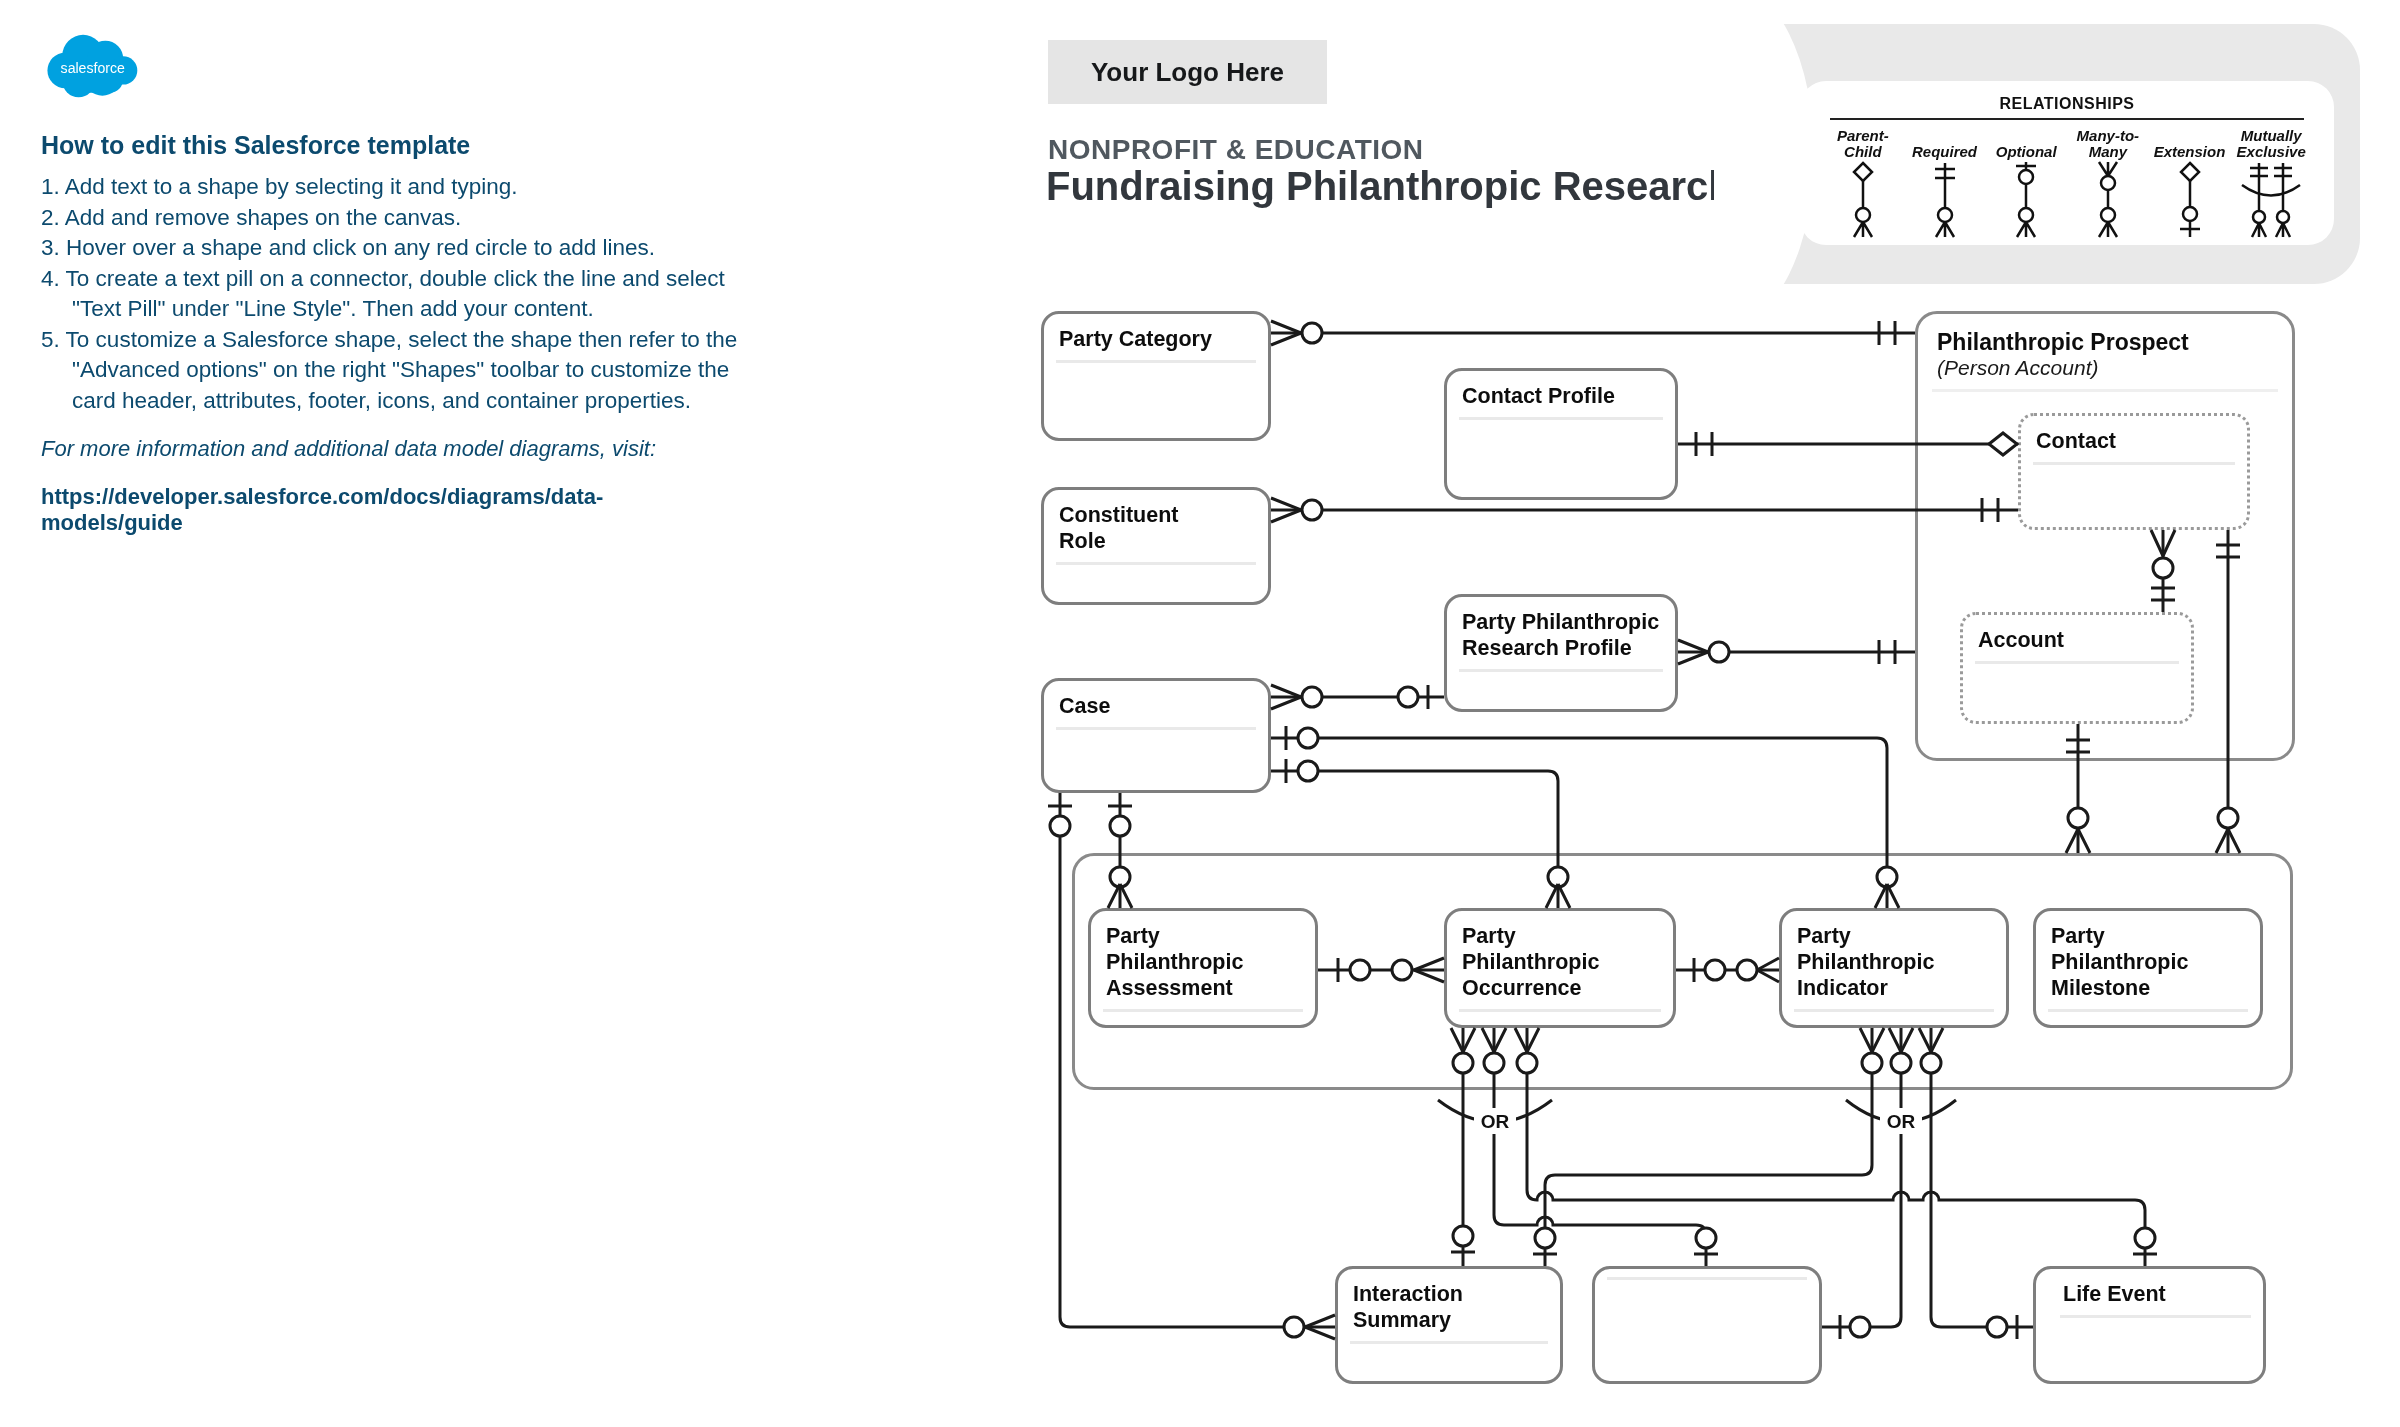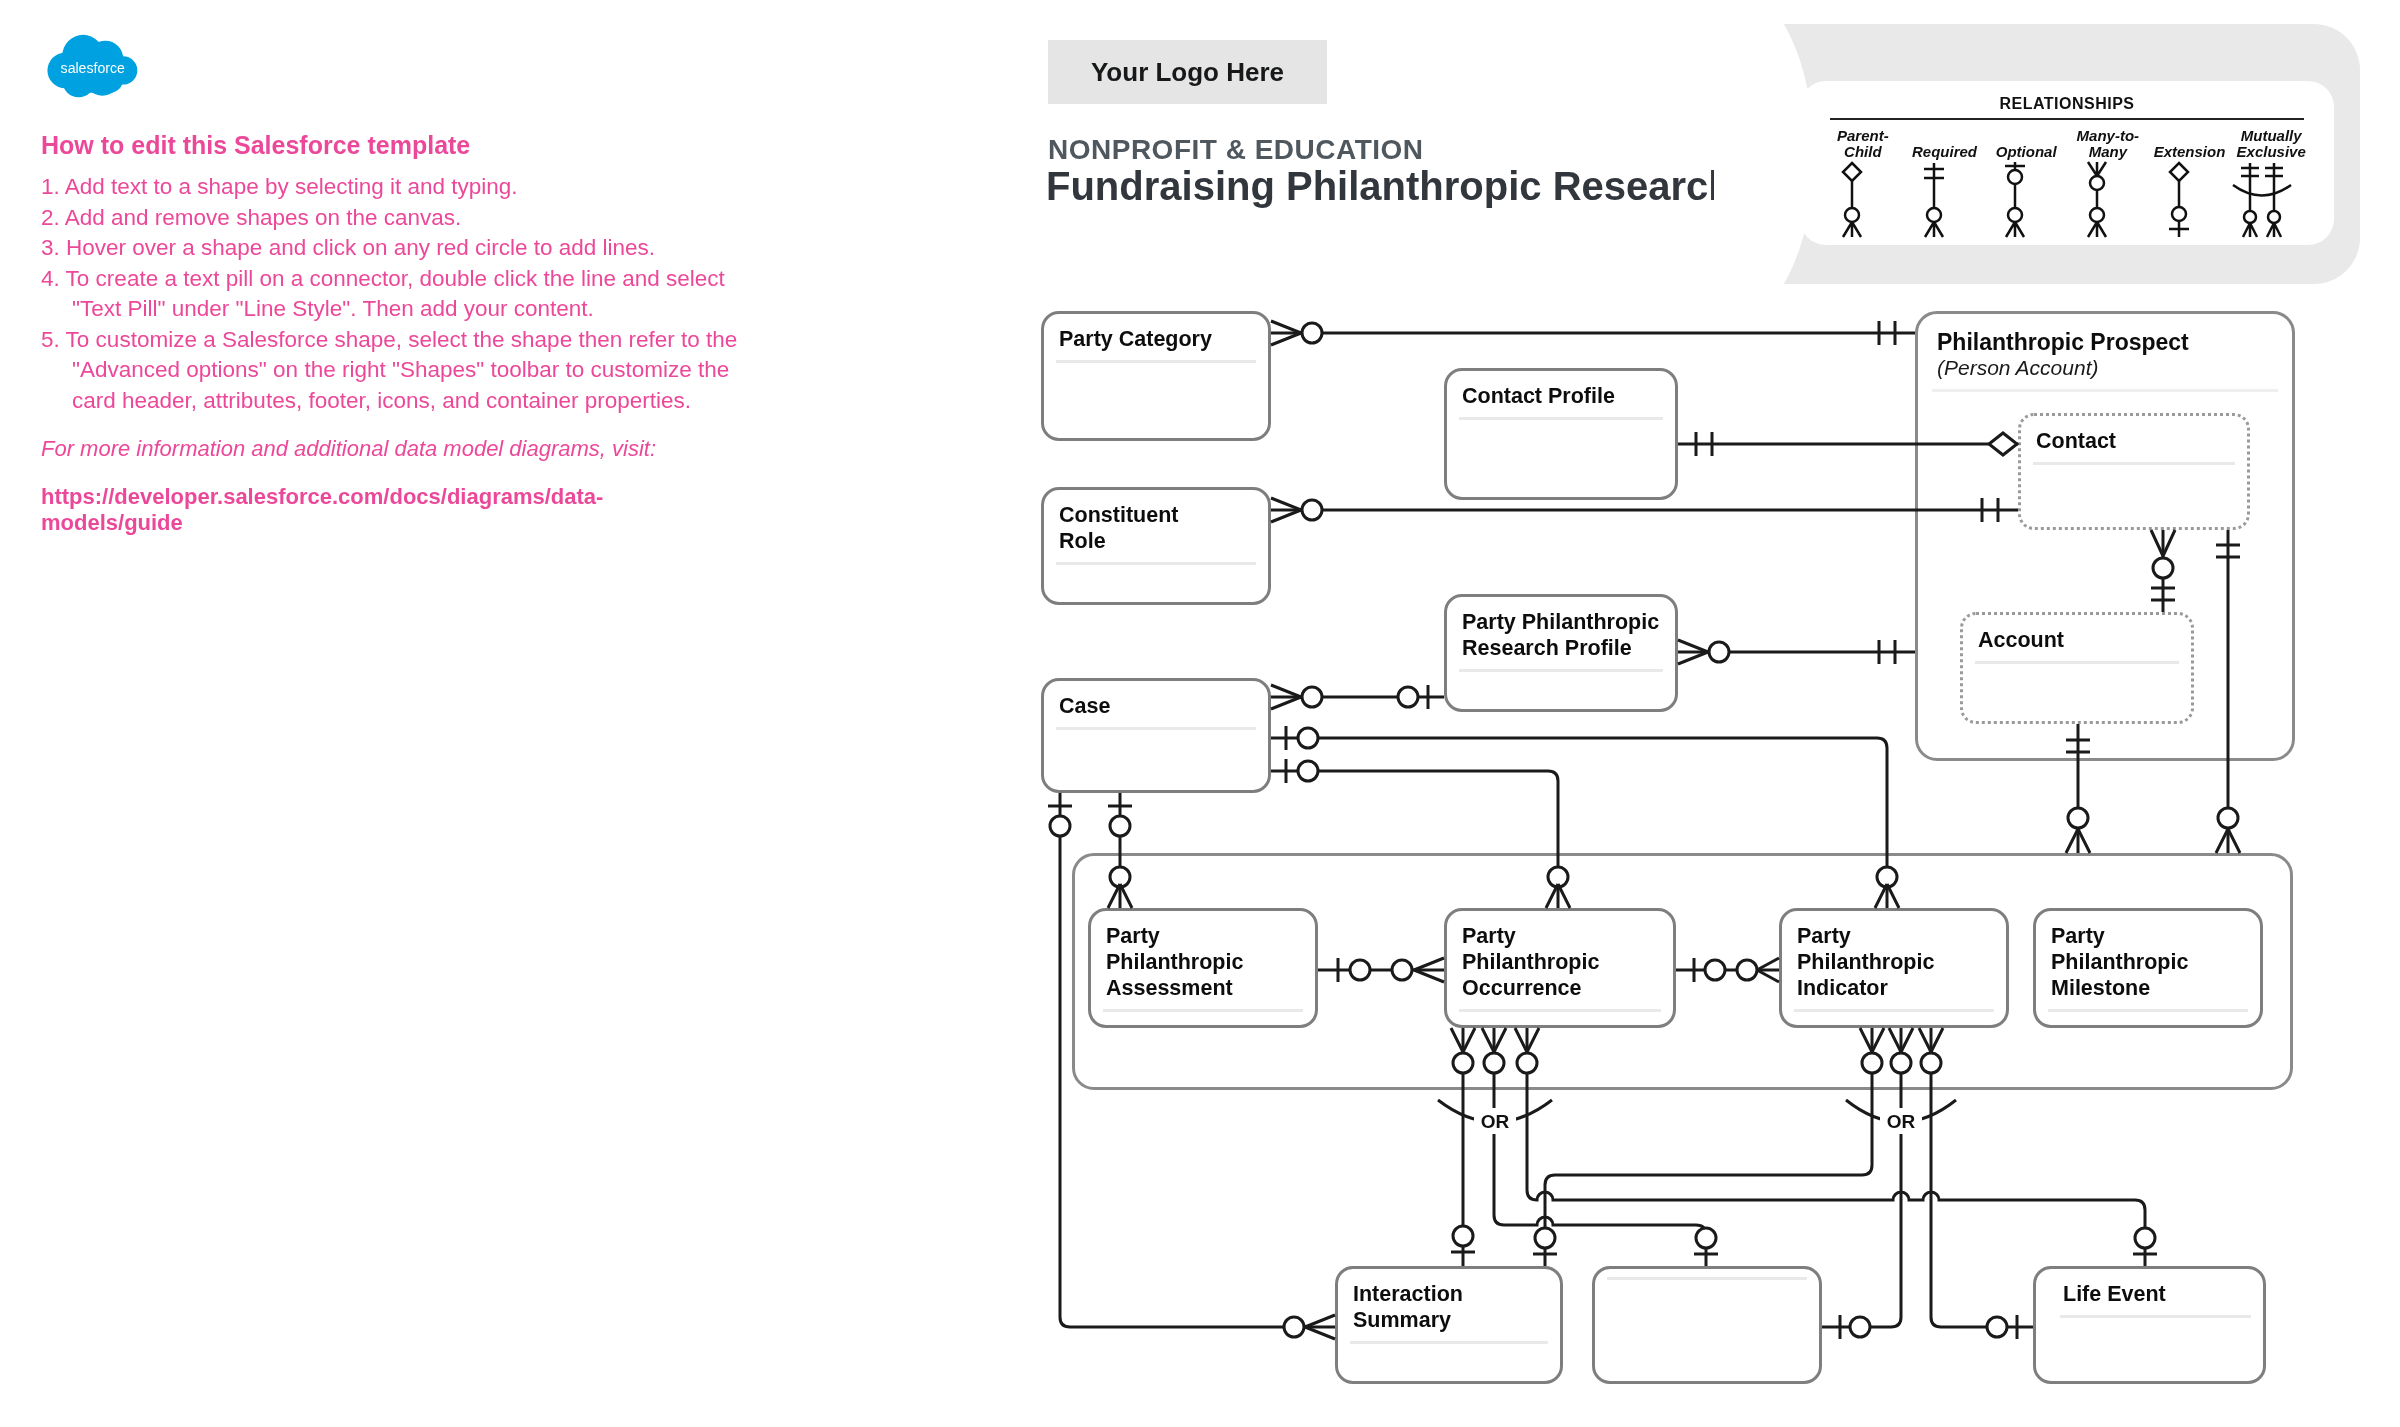--- a/index.html
+++ b/index.html
@@ -1,19 +1,19 @@
 <!DOCTYPE html>
 <html><head>
 <meta charset="utf-8">
 <style>
   html,body{margin:0;padding:0;background:#fff;}
   #canvas{position:relative;width:2400px;height:1427px;background:#fff;overflow:hidden;
           font-family:"Liberation Sans",sans-serif;color:#111;}
   
-  #instructions{position:absolute;left:41px;top:131px;width:700px;color:#ec4899;}
+  #instructions{position:absolute;left:41px;top:131px;width:700px;color:#0c4a6e;}
   #instructions .heading{font-size:25px;font-weight:bold;margin:0 0 12px 0;}
   #instructions .item{font-size:22.5px;line-height:30.5px;white-space:pre-line;
                       padding-left:31px;text-indent:-31px;margin:0;}
   #instructions .note{font-size:22px;font-style:italic;margin-top:20px;}
   #instructions .link{font-size:22px;font-weight:bold;margin-top:9px;}
   
   #sf-logo{position:absolute;left:40px;top:28px;}
   
   #logo-box{position:absolute;left:1048px;top:40px;width:279px;height:64px;background:#e5e5e5;
             display:flex;align-items:center;justify-content:center;font-size:26px;font-weight:bold;color:#16181a;}
@@ -21,21 +21,21 @@
   #doc-title{position:absolute;left:1046px;top:164px;font-size:40px;font-weight:bold;color:#32373D;}
   
   #legend-blob{position:absolute;left:1714px;top:24px;width:646px;height:260px;background:#E9E9E9;
                border-radius:0 46px 46px 0;overflow:hidden;}
   #legend-blob .cut{position:absolute;left:-70px;top:-40px;width:170px;height:340px;background:#fff;border-radius:50%;}
   #legend-card{position:absolute;left:1800px;top:81px;width:534px;height:164px;background:#fff;border-radius:26px;
                padding:14px 22px 0;box-sizing:border-box;}
   #legend-card .ltitle{text-align:center;font-size:16px;font-weight:bold;letter-spacing:.5px;}
   #legend-card .lrule{border-top:2px solid #222;margin:5px 8px 6px;}
   #legend-items{display:flex;justify-content:space-between;}
-  .litem{display:flex;flex-direction:column;width:84px;}
+  .litem{display:flex;flex-direction:column;align-items:center;width:84px;}
   .litem .llabel{font-size:15px;line-height:16px;font-weight:bold;font-style:italic;text-align:center;
                  white-space:pre-line;height:34px;display:flex;align-items:flex-end;justify-content:center;}
   
   .card{position:absolute;background:#fff;border:3px solid #7E7E7E;border-radius:18px;box-sizing:border-box;}
   .card .t{font-weight:bold;font-size:21.5px;line-height:26px;padding:12px 15px 0;white-space:pre-line;color:#0d0d0d;}
   .card .dv{border-top:3px solid #E9E9E9;margin:8px 12px 0;}
   .dotted{border:3px dotted #9A9A9A;border-radius:16px;}
   .container-box{position:absolute;background:#fff;border:3px solid #8A8A8A;border-radius:22px;box-sizing:border-box;}
   .container-box .t2{font-weight:bold;font-size:23px;line-height:27px;padding:15px 19px 0;color:#0d0d0d;}
   .container-box .sub{font-style:italic;font-size:21px;line-height:24px;padding:0 19px;color:#1a1a1a;}

